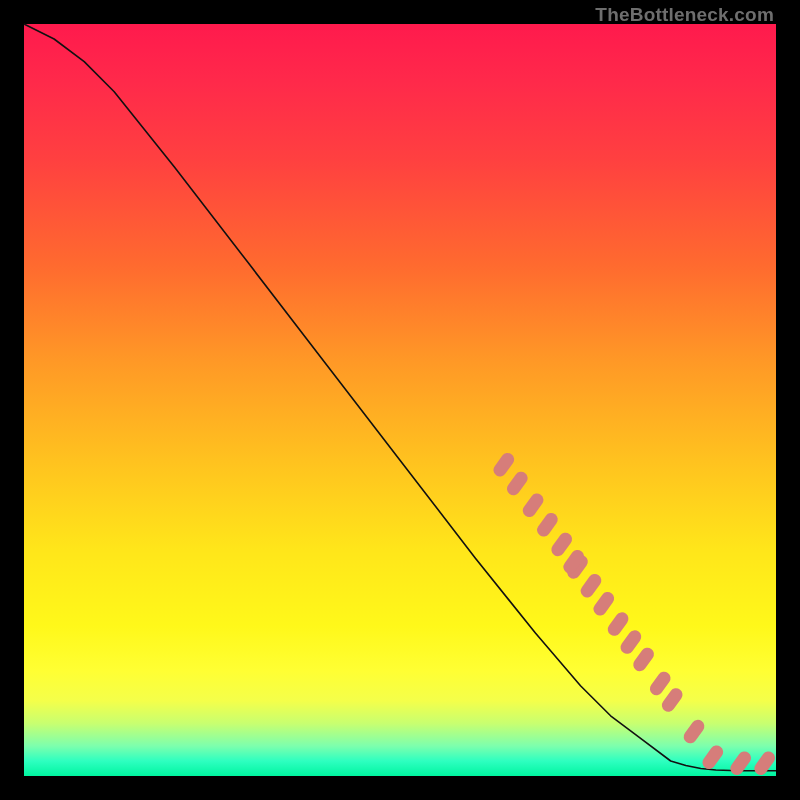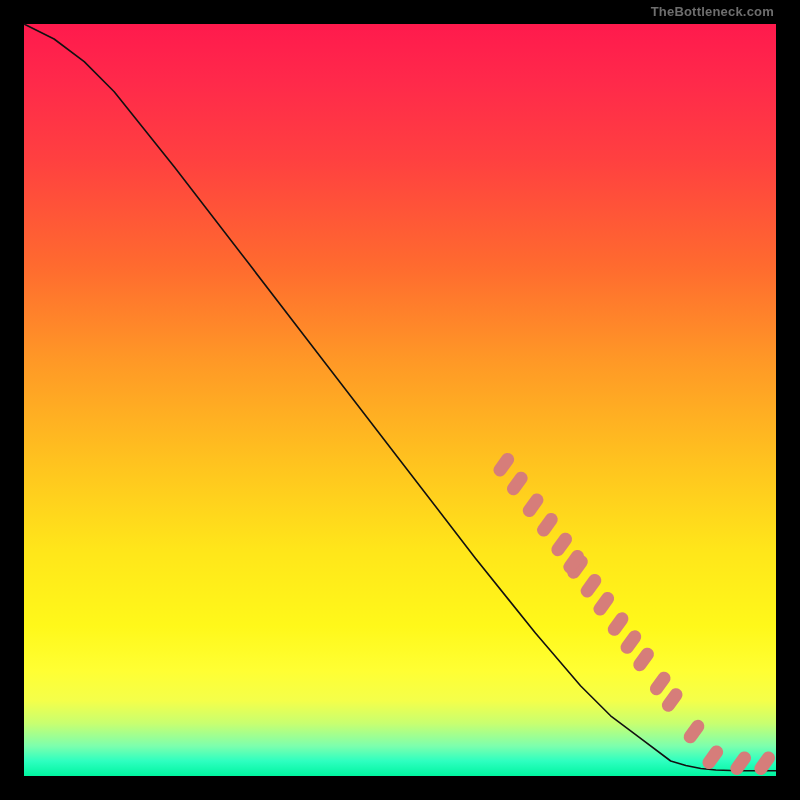--- a/index.html
+++ b/index.html
@@ -30,21 +30,21 @@
       #c8ff70 93%,
       #7dffad 96%,
       #2effc0 98%,
       #00f5a0 100%);
   }
   .watermark {
     position: absolute;
     right: 26px;
     top: 4px;
     font-family: Arial, Helvetica, sans-serif;
-    font-size: 13px;
+    font-size: 19px;
     font-weight: bold;
     color: #6e6e6e;
     letter-spacing: 0.2px;
     margin-left: 42px;
   }
   svg.curve {
     position: absolute;
     left: 24px;
     top: 24px;
     width: 752px;

